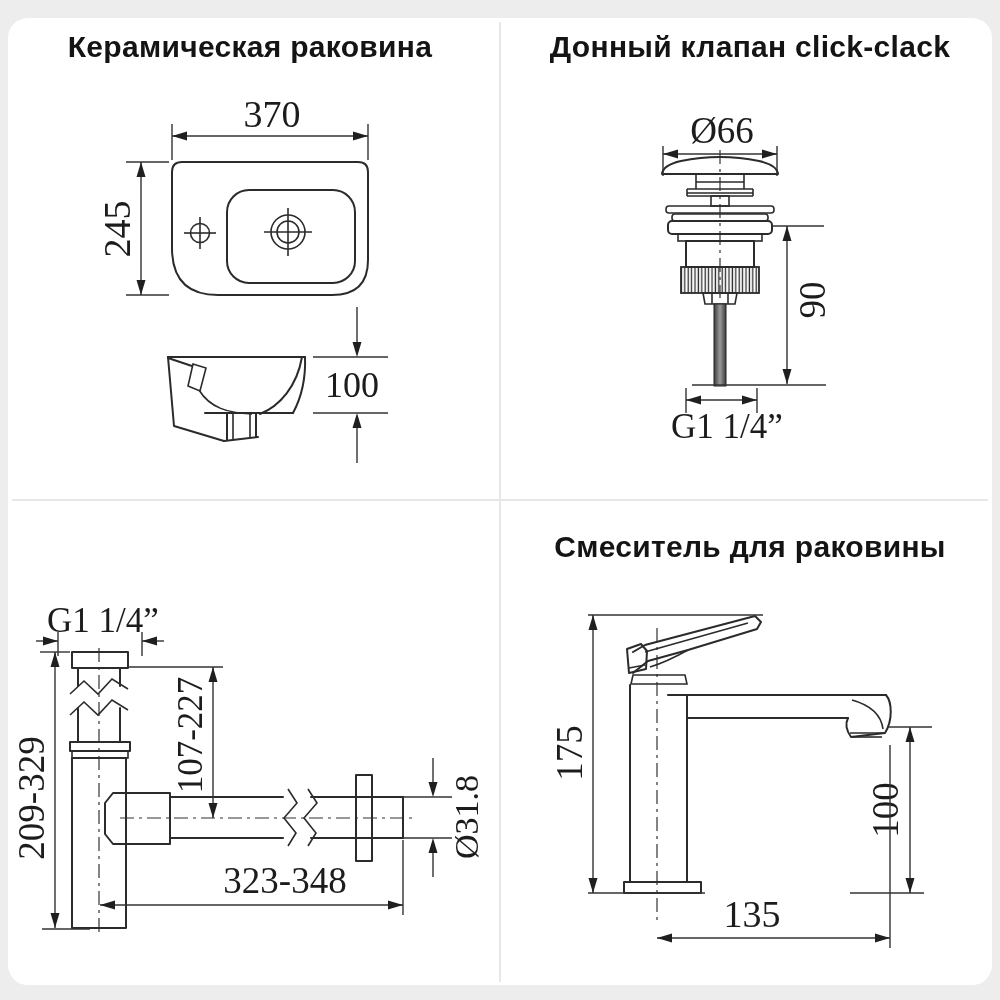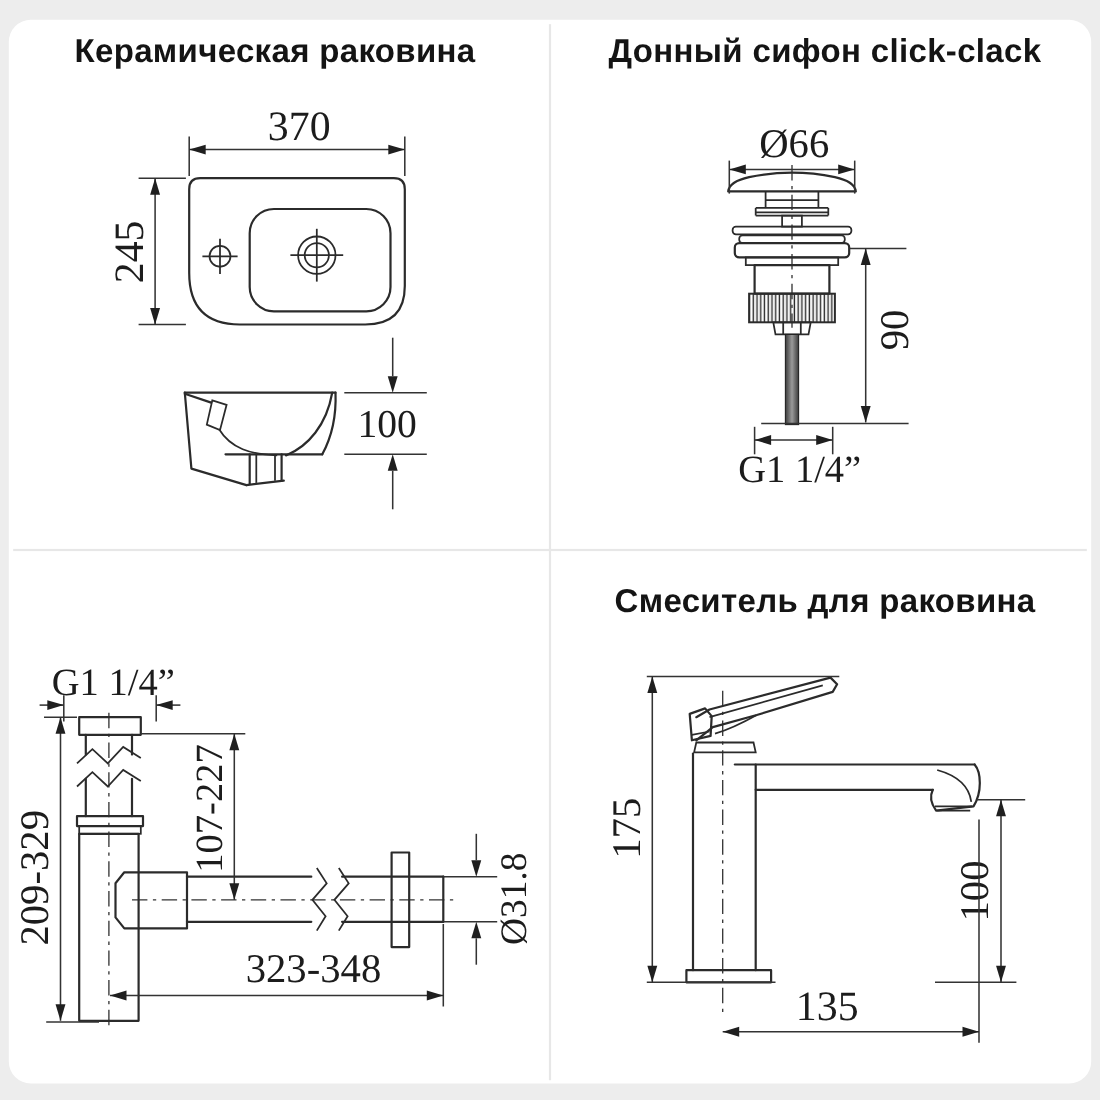--- a/index.html
+++ b/index.html
@@ -100,21 +100,21 @@
         <line class="dim" x1="357" y1="307" x2="357" y2="342"></line>
         <polygon class="arr" points="357,357 352.5,342 361.5,342"></polygon>
         <line class="dim" x1="357" y1="428" x2="357" y2="463"></line>
         <polygon class="arr" points="357,413 352.5,428 361.5,428"></polygon>
         <text class="dimtxt" x="352" y="397" font-size="36" text-anchor="middle">100</text>
       </g>
     </svg>
   </div>
 
   <div class="quad q-valve">
-    <h2>Донный сифон click-clack</h2>
+    <h2>Донный клапан click-clack</h2>
     <svg viewBox="0 0 500 500">
       <defs>
         <pattern id="threadP" width="3.4" height="26" patternUnits="userSpaceOnUse">
           <line x1="1.2" y1="0" x2="1.2" y2="26" stroke="#2b2b2b" stroke-width="1.3"></line>
         </pattern>
         <linearGradient id="rodGrad" x1="0" y1="0" x2="1" y2="0">
           <stop offset="0" stop-color="#3c3c3c"></stop>
           <stop offset="0.5" stop-color="#9a9a9a"></stop>
           <stop offset="1" stop-color="#3c3c3c"></stop>
         </linearGradient>
@@ -248,21 +248,21 @@
         <line class="dim" x1="433" y1="258" x2="433" y2="282"></line>
         <polygon class="arr" points="433,297 428.5,282 437.5,282"></polygon>
         <line class="dim" x1="433" y1="353" x2="433" y2="377"></line>
         <polygon class="arr" points="433,338 428.5,353 437.5,353"></polygon>
         <text class="dimtxt" x="478" y="317" font-size="34" text-anchor="middle" transform="rotate(-90 478 317)">Ø31.8</text>
       </g>
     </svg>
   </div>
 
   <div class="quad q-faucet">
-    <h2>Смеситель для раковина</h2>
+    <h2>Смеситель для раковины</h2>
     <svg viewBox="0 0 500 500">
       <g>
         <line class="cl" x1="157" y1="128" x2="157" y2="425"></line>
 
         <rect class="ln" x="124" y="382" width="77" height="11"></rect>
 
         <line class="ln" x1="130" y1="382" x2="130" y2="185"></line>
         <line class="ln" x1="187" y1="382" x2="187" y2="195"></line>
 
         <polygon class="thin" points="133,175 185,175 187,184 131,184"></polygon>

